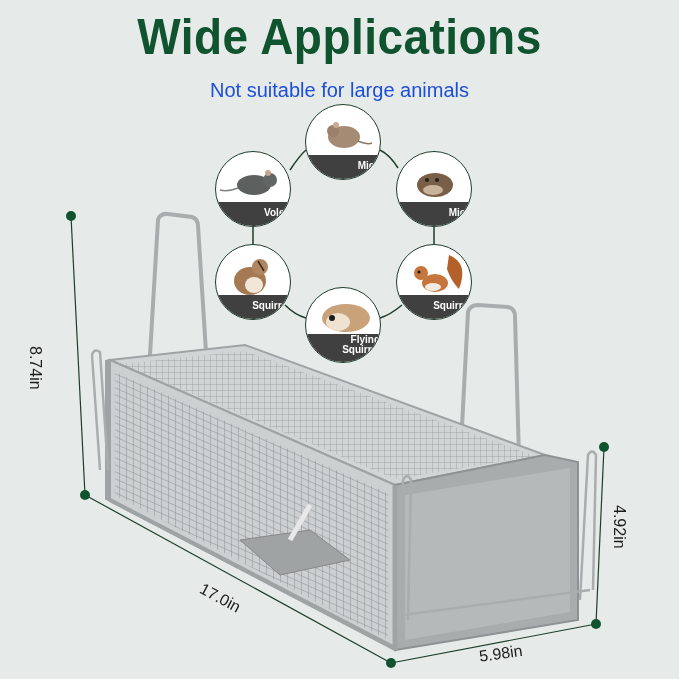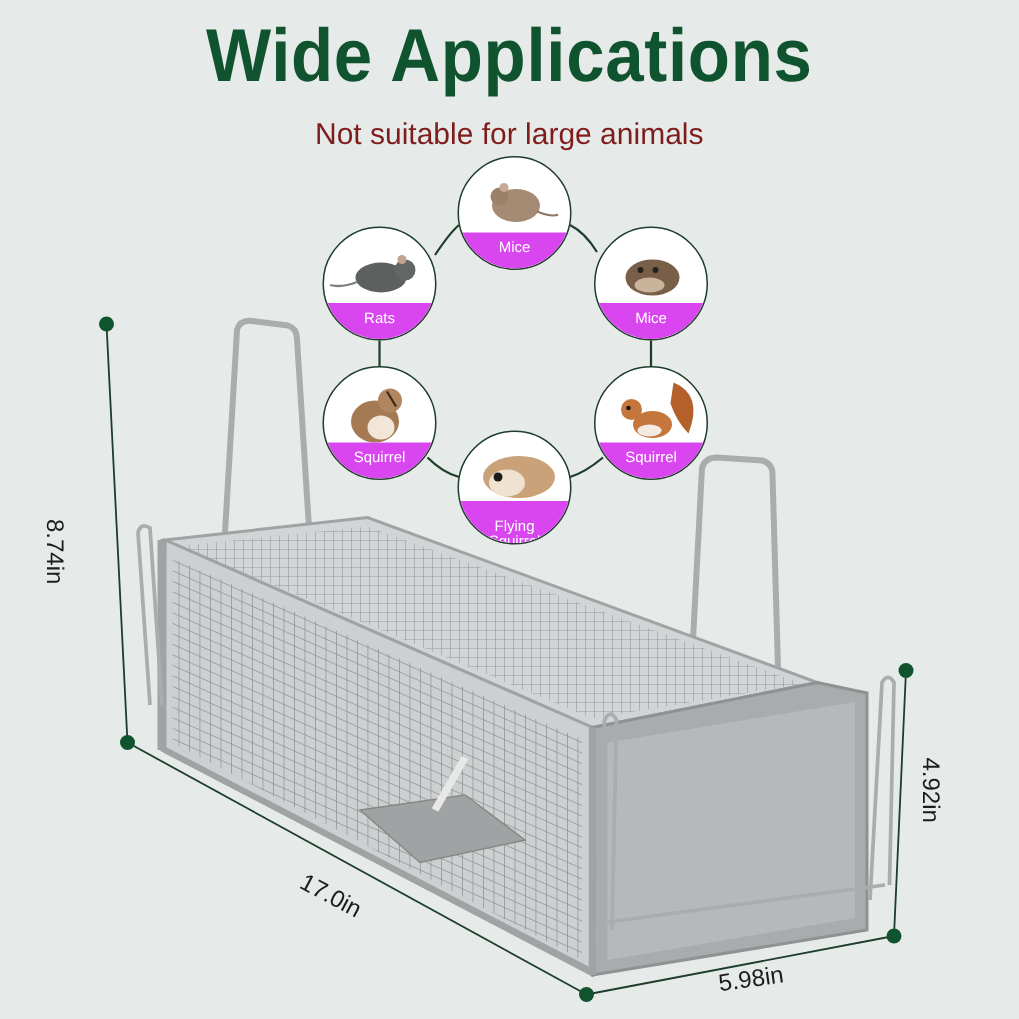--- a/index.html
+++ b/index.html
@@ -1,22 +1,22 @@
 <!DOCTYPE html>
 <html><head>
 <meta charset="utf-8">
 <style>
   html, body { margin:0; padding:0; }
   body { width:679px; height:679px; background:#e6ebe9; position:relative; overflow:hidden; font-family:"Liberation Sans", sans-serif; }
   .title { position:absolute; left:0; width:679px; top:8px; text-align:center; font-family:"Liberation Sans", sans-serif; font-weight:bold; font-size:50px; color:#10532f; letter-spacing:0.5px; transform:scaleX(0.92); transform-origin:center; }
-  .subtitle { position:absolute; left:0; width:679px; top:79px; text-align:center; font-size:20px; color:#7f1d1d; }
+  .subtitle { position:absolute; left:0; width:679px; top:79px; text-align:center; font-size:20px; color:#1d4ed8; }
   svg.art { position:absolute; left:0; top:0; }
   .circle { position:absolute; width:76px; height:76px; border-radius:50%; border:1.5px solid #1e3d2a; background:#ffffff; overflow:hidden; box-sizing:border-box; }
-  .circle .band { position:absolute; left:0; right:0; bottom:0; height:24px; background:#d946ef; color:#fff; font-weight:normal; font-size:10px; text-align:center; line-height:22px; }
-  .circle .band.two { height:28px; line-height:10px; padding-top:13px; box-sizing:border-box; }
+  .circle .band { position:absolute; left:0; right:0; bottom:0; height:24px; background:#404040; color:#fff; font-weight:bold; font-size:10px; text-align:right; line-height:22px; }
+  .circle .band.two { height:28px; line-height:10px; padding-top:1px; box-sizing:border-box; }
   .circle svg { position:absolute; left:0; top:0; }
   .dim { position:absolute; font-size:16px; color:#1c1c1c; white-space:nowrap; }
 </style>
 </head>
 <body>
 
 <div class="title">Wide Applications</div>
 <div class="subtitle">Not suitable for large animals</div>
 
 <svg class="art" width="679" height="679" viewBox="0 0 679 679">
@@ -93,21 +93,21 @@
   <div class="band">Mice</div>
 </div>
 
 <div class="circle" style="left:215px; top:151px;">
   <svg width="76" height="76">
     <ellipse cx="38" cy="33" rx="17" ry="10" fill="#5c605e"></ellipse>
     <circle cx="54" cy="28" r="7" fill="#626664"></circle>
     <circle cx="52" cy="21" r="3" fill="#c4a48e"></circle>
     <path d="M 22 36 Q 12 40 4 38" stroke="#7c7f7d" stroke-width="1.5" fill="none"></path>
   </svg>
-  <div class="band">Rats</div>
+  <div class="band">Voles</div>
 </div>
 
 <div class="circle" style="left:396px; top:151px;">
   <svg width="76" height="76">
     <ellipse cx="38" cy="33" rx="18" ry="12" fill="#7a5f48"></ellipse>
     <ellipse cx="36" cy="38" rx="10" ry="5" fill="#c9b39a"></ellipse>
     <circle cx="30" cy="28" r="2" fill="#222"></circle>
     <circle cx="40" cy="28" r="2" fill="#222"></circle>
   </svg>
   <div class="band">Mice</div>

